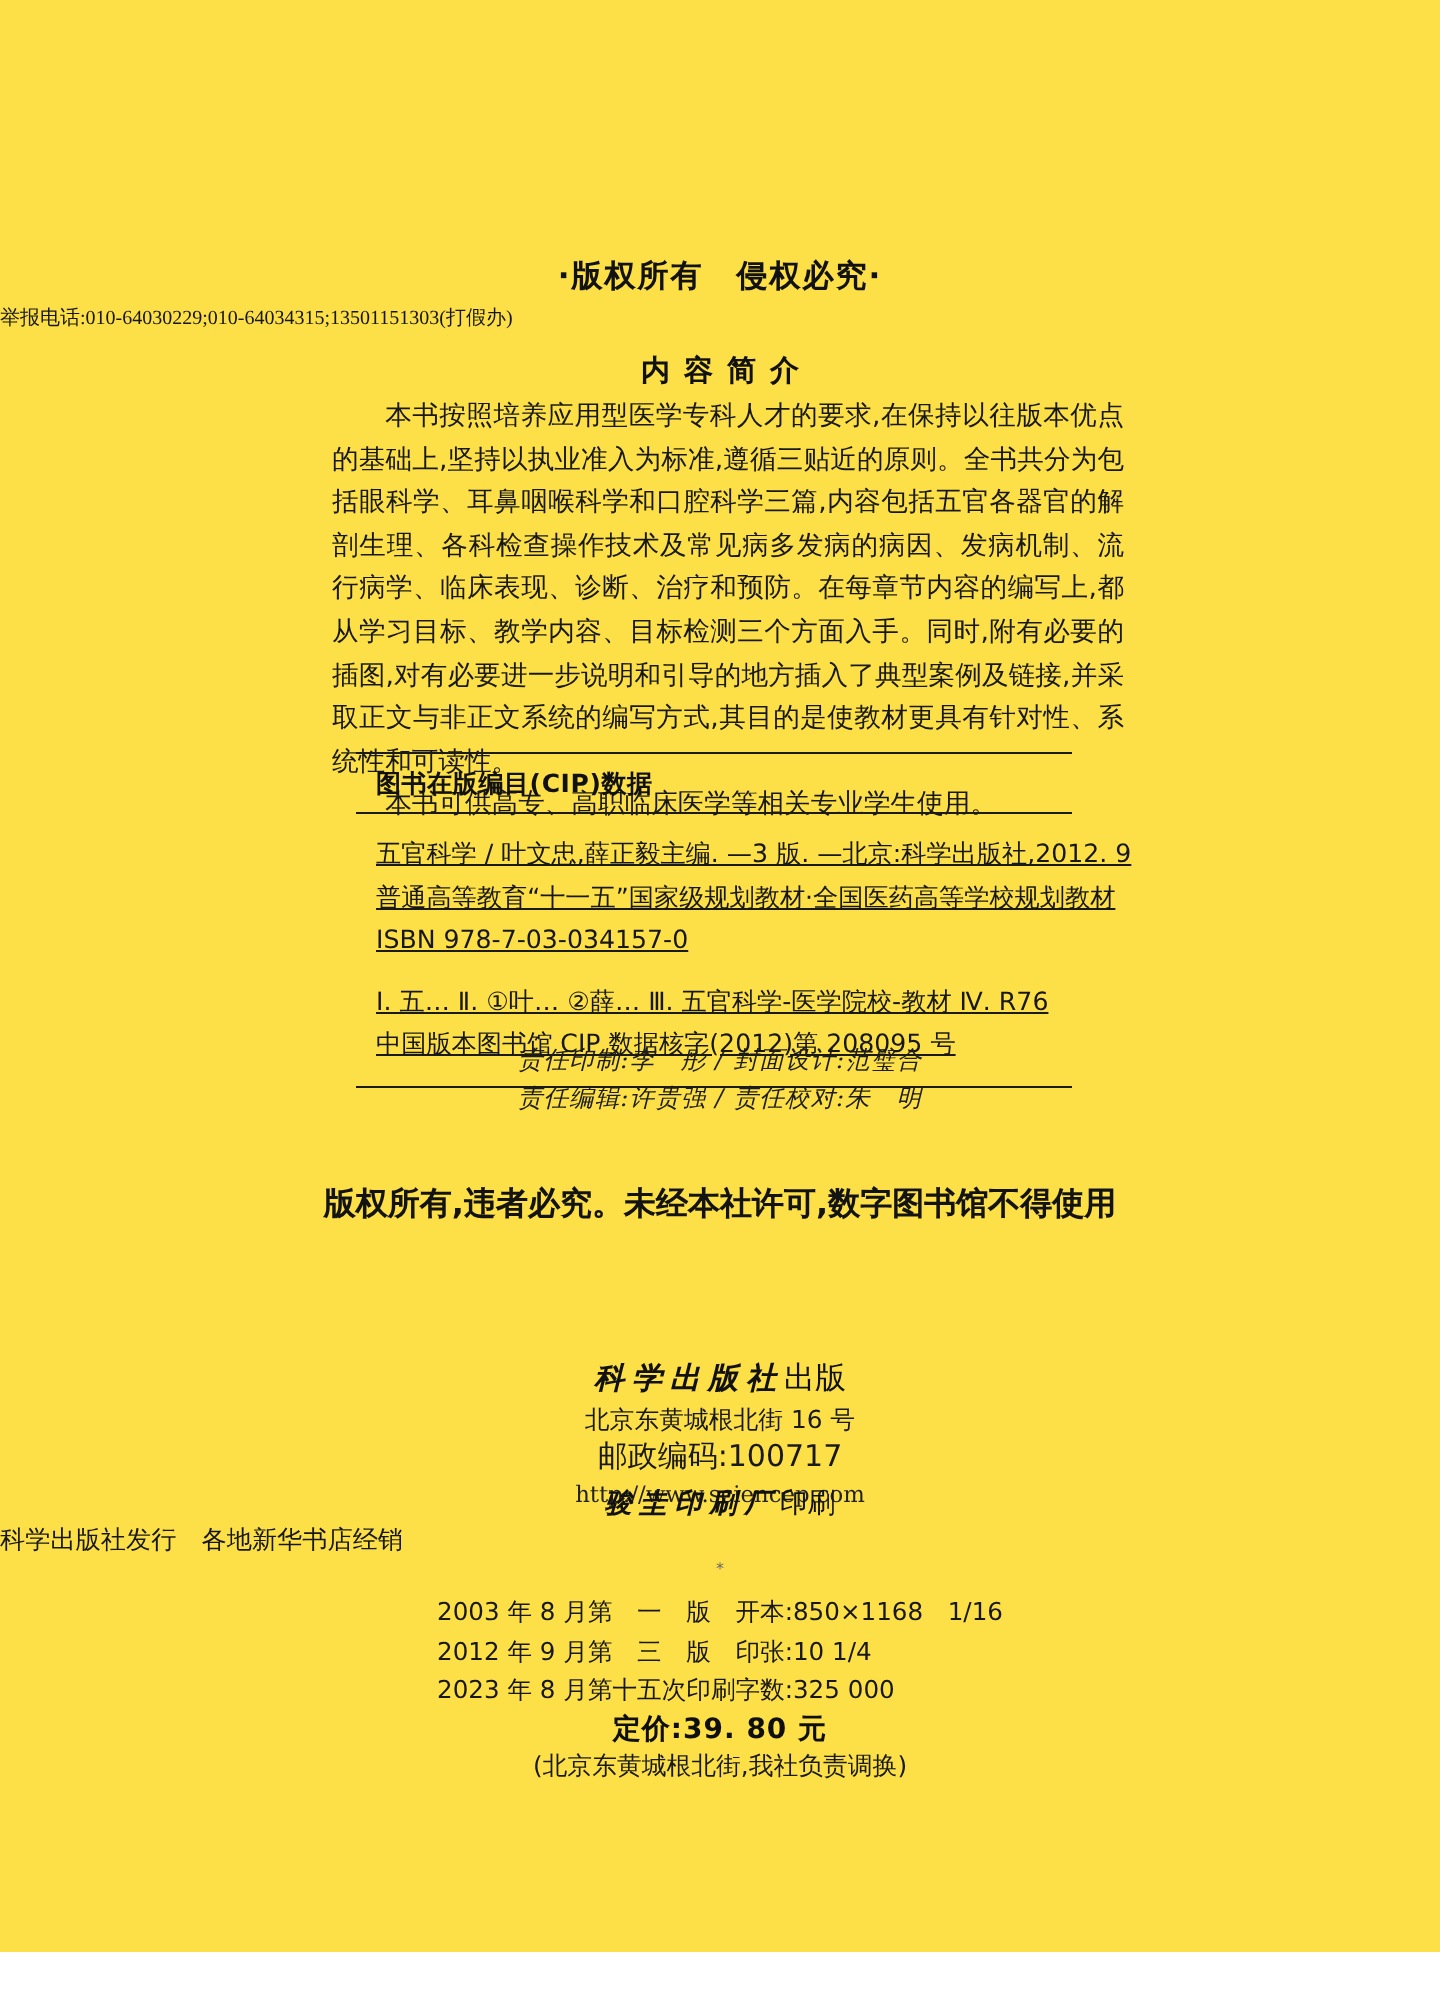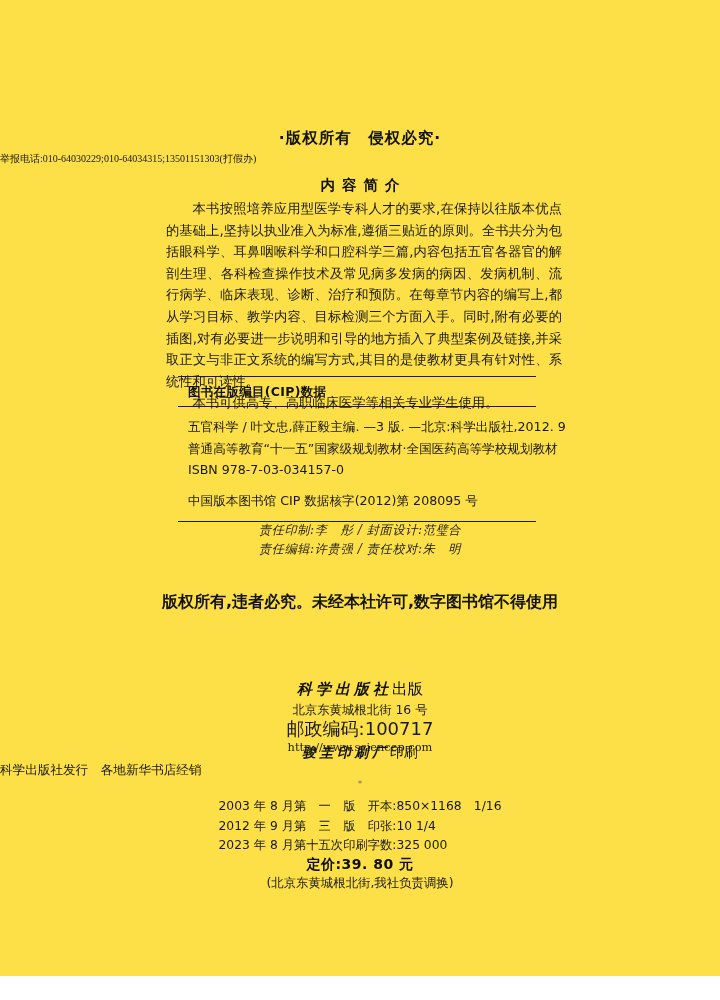--- a/index.html
+++ b/index.html
@@ -90,20 +90,21 @@
   .cip-title {
     font-size: 12.5px;
     font-weight: bold;
     color: #111;
     padding: 7px 0 5px 10px;
     border-bottom: 1.1px solid #1b1b1b;
     letter-spacing: 0.3px;
   }
   .cip-body {
     padding: 9px 0 10px 10px;
+    text-decoration: underline;
   }
   .cip-line {
     font-size: 12.6px;
     line-height: 21.5px;
     color: #171717;
     white-space: nowrap;
   }
   .cip-gap { height: 9px; }
 
   
@@ -163,21 +164,21 @@
     font-size: 15.5px;
     letter-spacing: 0;
   }
   .pub-addr {
     font-size: 12.4px;
     line-height: 19px;
     color: #191919;
     text-align: center;
   }
   .pub-zip {
-    font-size: 18px;
+    font-size: 15px;
     line-height: 19px;
     color: #191919;
   }
   .pub-url {
     font-size: 11.4px;
     line-height: 18px;
     color: #222;
     font-family: "DejaVu Serif", "Liberation Serif", serif;
   }
 
@@ -280,20 +281,21 @@
     <p class="intro-para">本书可供高专、高职临床医学等相关专业学生使用。</p>
   </div>
 
   <div class="cip-box">
     <div class="cip-title">图书在版编目(CIP)数据</div>
     <div class="cip-body">
       <div class="cip-line">五官科学 / 叶文忠,薛正毅主编. —3 版. —北京:科学出版社,2012. 9</div>
       <div class="cip-line">普通高等教育“十一五”国家级规划教材·全国医药高等学校规划教材</div>
       <div class="cip-line">ISBN 978-7-03-034157-0</div>
       <div class="cip-gap"></div>
+      <div class="cip-line">Ⅰ. 五… Ⅱ. ①叶… ②薛… Ⅲ. 五官科学-医学院校-教材 Ⅳ. R76</div>
       <div class="cip-line">中国版本图书馆 CIP 数据核字(2012)第 208095 号</div>
     </div>
   </div>
 
   <div class="credits">
     <div class="credit-line">责任印制:李　彤 / 封面设计:范璧合</div>
     <div class="credit-line">责任编辑:许贵强 / 责任校对:朱　明</div>
   </div>
 
   <div class="digital-notice">版权所有,违者必究。未经本社许可,数字图书馆不得使用</div>

